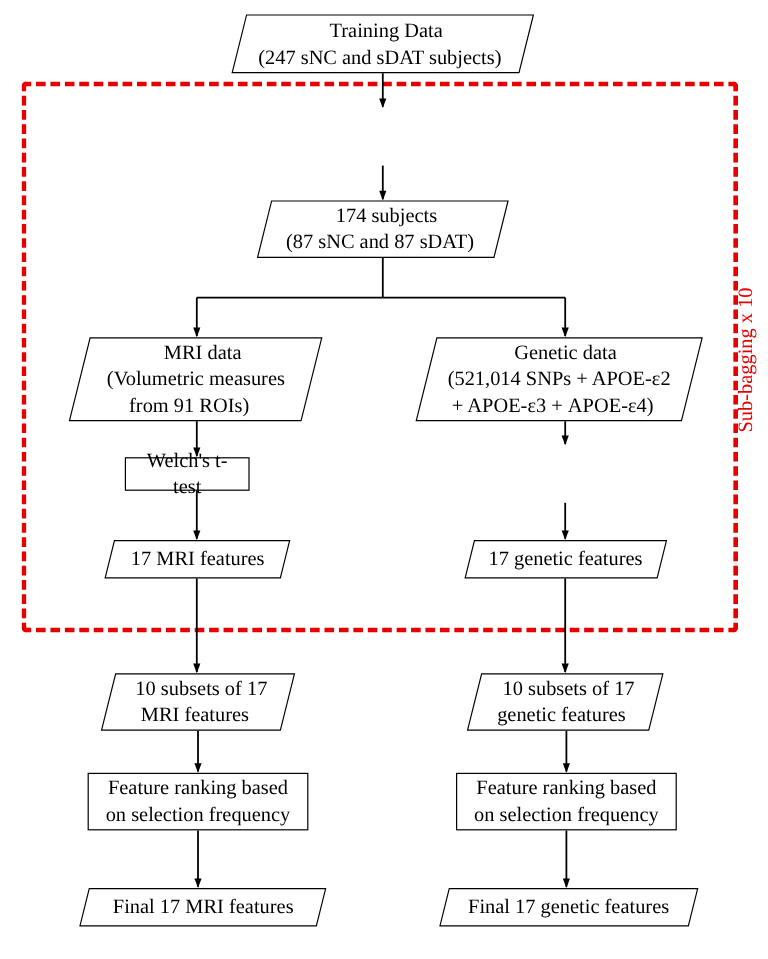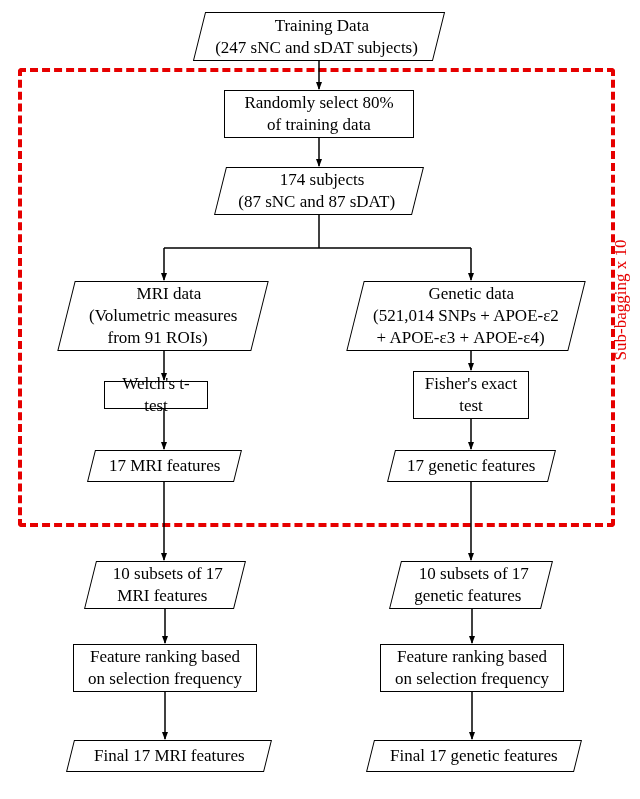--- a/index.html
+++ b/index.html
@@ -20,24 +20,20 @@
 <div class="canvas">
 
   <div class="dashed" style="left:18px;top:68px;width:597px;height:459px"></div>
   <div class="sublabel" style="left:561px;top:290px">Sub-bagging x 10</div>
 
   <div class="box para" style="left:199px;top:12px;width:240px;height:49px">
     <span>Training Data</span>
     <span>(247 sNC and sDAT subjects)</span>
   </div>
 
-  <div class="box rect" style="left:224px;top:90px;width:190px;height:48px">
-    <span>Randomly select 80%</span>
-    <span>of training data</span>
-  </div>
 
   <div class="box para" style="left:220px;top:167px;width:198px;height:48px">
     <span>174 subjects</span>
     <span>(87 sNC and 87 sDAT)</span>
   </div>
 
   <div class="box para" style="left:66px;top:281px;width:194px;height:70px">
     <span>MRI data</span>
     <span>(Volumetric measures</span>
     <span>from 91 ROIs)</span>
@@ -46,24 +42,20 @@
   <div class="box para" style="left:355px;top:281px;width:222px;height:70px">
     <span>Genetic data</span>
     <span>(521,014 SNPs + APOE-ε2</span>
     <span>+ APOE-ε3 + APOE-ε4)</span>
   </div>
 
   <div class="box rect" style="left:104px;top:381px;width:104px;height:28px">
     <span>Welch's t-test</span>
   </div>
 
-  <div class="box rect" style="left:413px;top:371px;width:116px;height:48px">
-    <span>Fisher's exact</span>
-    <span>test</span>
-  </div>
 
   <div class="box para" style="left:91px;top:450px;width:147px;height:32px">
     <span>17 MRI features</span>
   </div>
 
   <div class="box para" style="left:391px;top:450px;width:161px;height:32px">
     <span>17 genetic features</span>
   </div>
 
   <div class="box para" style="left:90px;top:561px;width:150px;height:48px">

